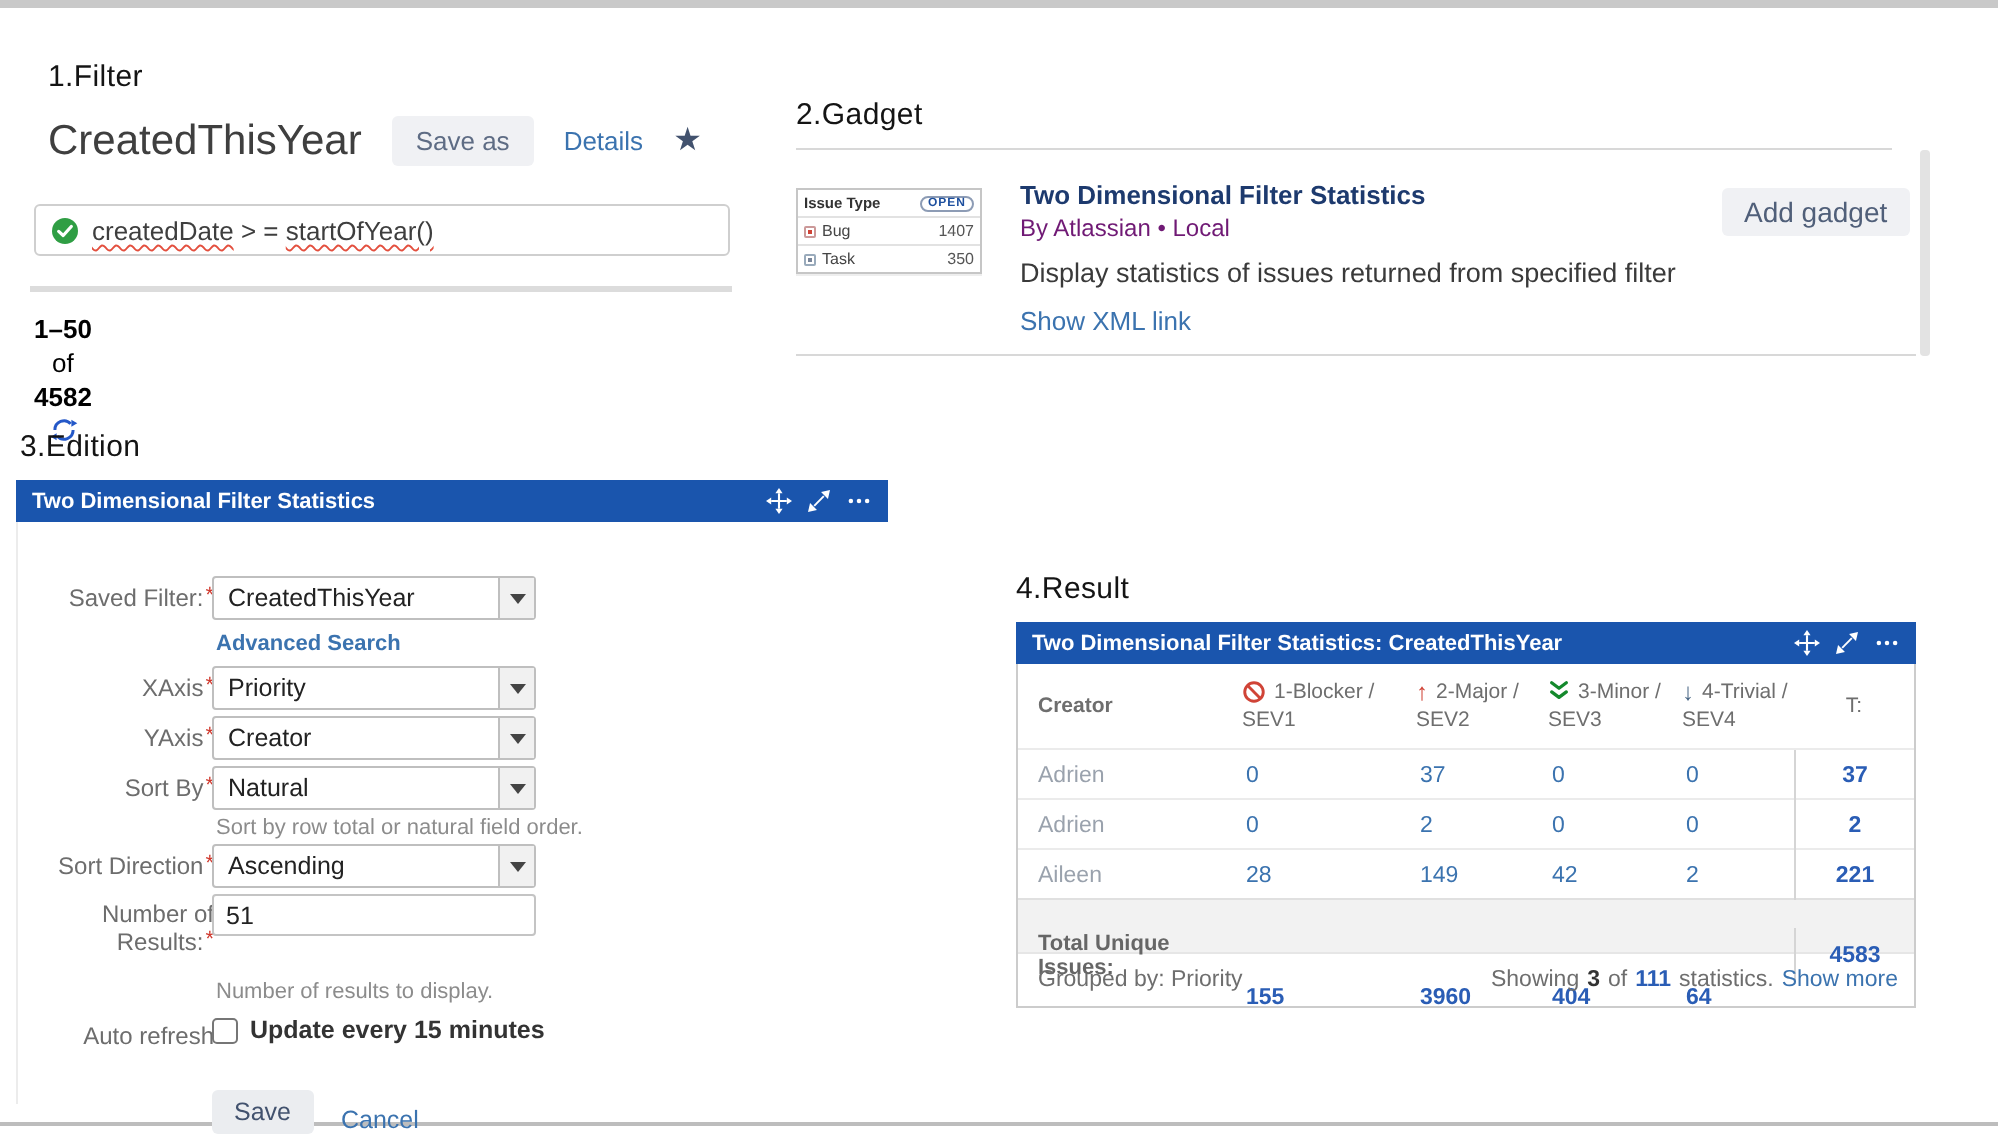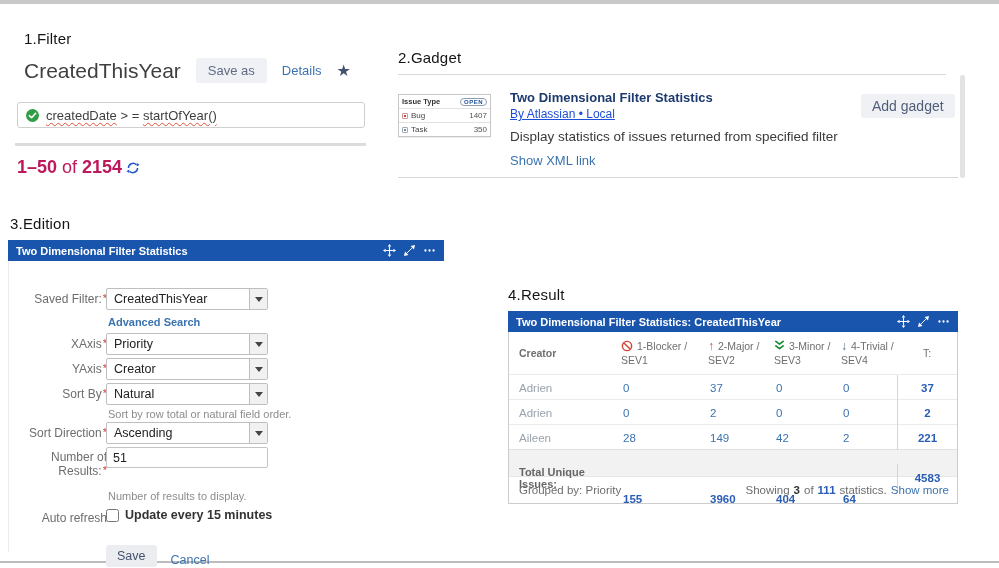--- a/index.html
+++ b/index.html
@@ -30,21 +30,21 @@
     border:1px solid #cfcfcf; border-radius:3px; display:flex; align-items:center;
     padding:0 8px; gap:7px;
   }
   .check-circle {
     width:13px; height:13px; border-radius:50%; background:#2f9e44; flex:0 0 13px;
     display:flex; align-items:center; justify-content:center;
   }
   .query-text { font-size:13px; color:#3e3e3e; white-space:nowrap; }
   .wavy { text-decoration:underline; text-decoration-style:wavy; text-decoration-color:#e34f3e; text-decoration-thickness:1px; text-underline-offset:2px; }
   .filter-divider { left:15px; top:143px; width:351px; height:3px; background:#dcdcdc; }
-  .pagination { left:17px; top:157px; font-size:18px; color:#be185d; font-weight:bold; display:flex; align-items:center; gap:2px; }
+  .pagination { left:17px; top:157px; font-size:13px; color:#000000; font-weight:bold; display:flex; align-items:center; gap:2px;flex-direction:column; }
   .pagination .of { font-weight:normal; padding:0 3px; }
 
   
   .gadget-heading { left:398px; top:49px; }
   .hr { background:#d8d8d8; height:1px; }
   .gadget-hr-top { left:398px; top:74px; width:548px; }
   .gadget-hr-bottom { left:398px; top:177px; width:560px; }
   .mini-card {
     left:398px; top:94px; width:93px; background:#fff; border:1px solid #c6c6c6;
     font-size:8px; color:#444; box-shadow:0 1px 0 #eee;
@@ -56,21 +56,21 @@
     font-size:6px; font-weight:bold; color:#1d4f9e; letter-spacing:.5px;
   }
   .mini-row { display:flex; align-items:center; border-top:1px solid #e2e2e2; padding:2px 3px; gap:3px; }
   .mini-ico { width:6px; height:6px; border-radius:1px; flex:0 0 6px; }
   .mini-ico.bug { background:#fff; border:1px solid #c99; position:relative; }
   .mini-ico.bug::after { content:""; position:absolute; left:1px; top:1px; width:2px; height:2px; background:#d04437; }
   .mini-ico.task { background:#fff; border:1px solid #9ab; position:relative; }
   .mini-ico.task::after { content:""; position:absolute; left:1px; top:1px; width:2px; height:2px; background:#7a869a; }
   .mini-val { margin-left:auto; color:#555; }
   .gadget-title { left:510px; top:90px; font-size:13px; font-weight:bold; color:#1d3a6e; }
-  .gadget-byline { left:510px; top:107px; font-size:12px; color:#1d4ed8;text-decoration:underline; }
+  .gadget-byline { left:510px; top:107px; font-size:12px; color:#701a75; }
   .gadget-desc { left:510px; top:129px; font-size:13.5px; color:#3a3a3a; }
   .gadget-xml { left:510px; top:153px; font-size:13px; }
   .add-gadget-btn { left:861px; top:94px; font-size:14px; padding:4px 11px; color:#505f79; }
   .gadget-scrollbar { left:960px; top:75px; width:5px; height:103px; background:#e3e3e3; border-radius:2px; cursor:pointer; }
 
   
   .panel-bar {
     height:21px; background:#1a55ad; color:#fff; display:flex; align-items:center;
     padding:0 8px; font-size:11px; font-weight:bold;
   }
@@ -161,21 +161,21 @@
       <span>&gt; =</span>
       <span class="wavy">startOfYear()</span>
     </span>
   </div>
 
   <div class="abs filter-divider"></div>
 
   <div class="abs pagination">
     <span>1–50</span>
     <span class="of">of</span>
-    <span>2154</span>
+    <span>4582</span>
     <span style="margin-left:2px; display:flex;">
       <svg width="14" height="14" viewBox="0 0 16 16">
         <path d="M13.2 8a5.2 5.2 0 0 1 -9 3.6" fill="none" stroke="#2458c8" stroke-width="1.7"></path>
         <path d="M2.8 8a5.2 5.2 0 0 1 9 -3.6" fill="none" stroke="#2458c8" stroke-width="1.7"></path>
         <polygon points="12.2,2.2 12.2,6.2 15.6,4.2" fill="#2458c8"></polygon>
         <polygon points="3.8,13.8 3.8,9.8 0.4,11.8" fill="#2458c8"></polygon>
       </svg>
     </span>
   </div>
 

